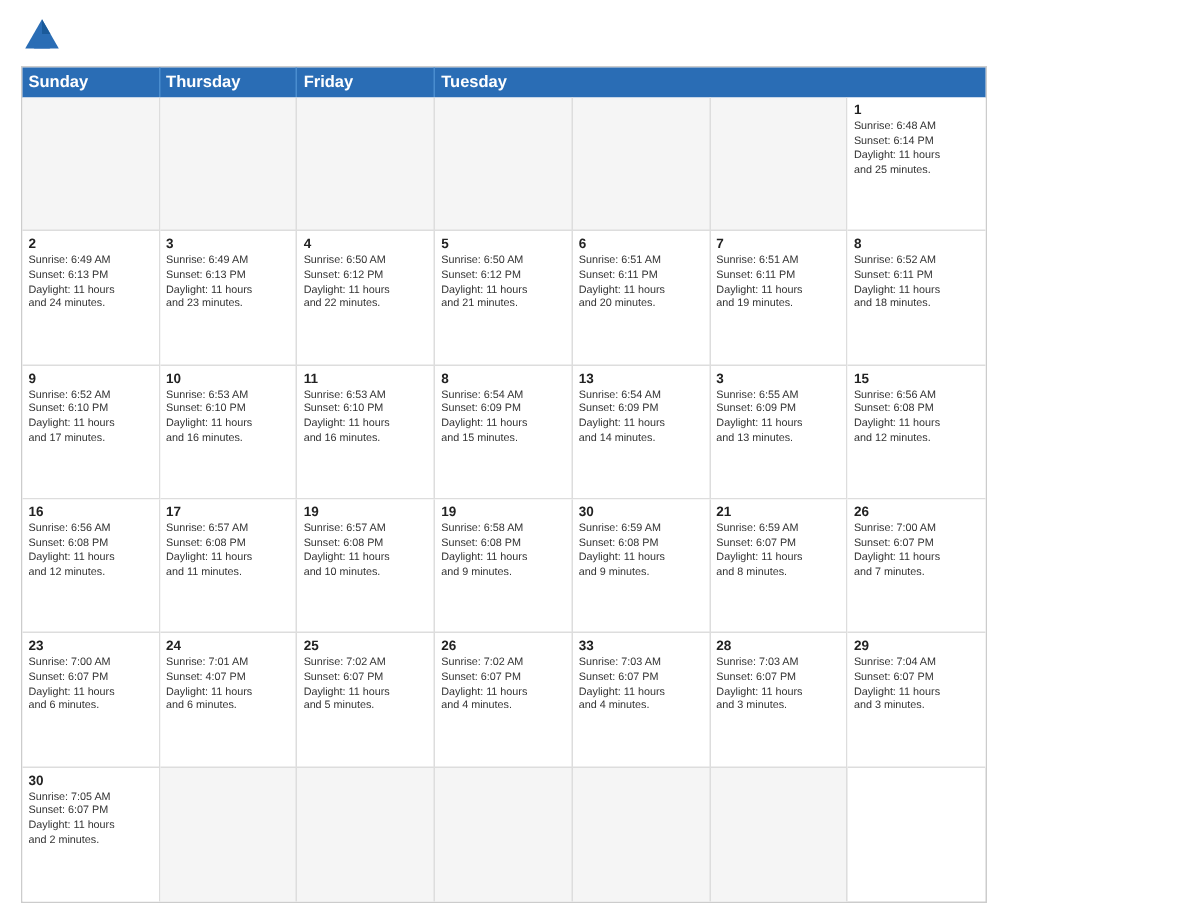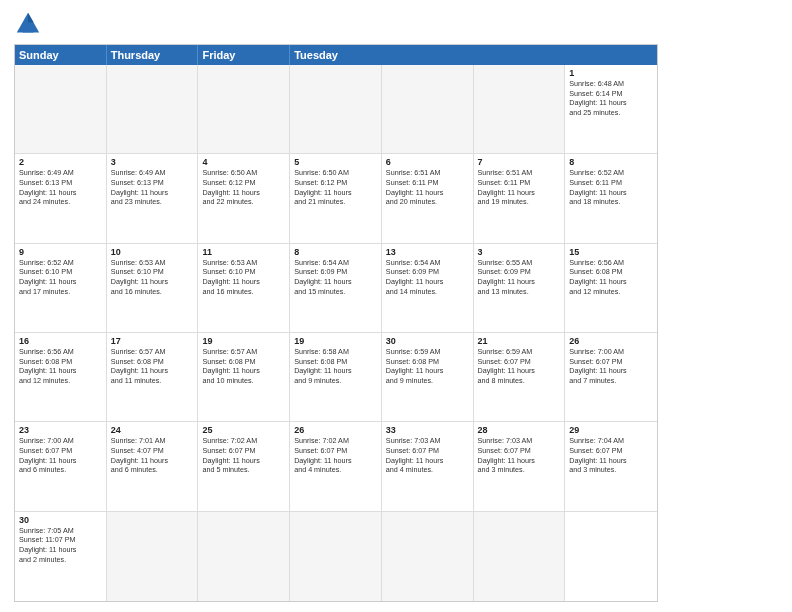--- a/index.html
+++ b/index.html
@@ -339,21 +339,21 @@
         <div class="cell">
           <div class="day-num">29</div>
           <div class="cell-text" style="white-space: pre-line;">Sunrise: 7:04 AM
 Sunset: 6:07 PM
 Daylight: 11 hours
 and 3 minutes.</div>
         </div>
         <div class="cell last-row">
           <div class="day-num">30</div>
           <div class="cell-text" style="white-space: pre-line;">Sunrise: 7:05 AM
-Sunset: 11:07 PM
+Sunset: 6:07 PM
 Daylight: 11 hours
 and 2 minutes.</div>
         </div>
         <div class="cell last-row empty"></div>
         <div class="cell last-row empty"></div>
         <div class="cell last-row empty"></div>
         <div class="cell last-row empty"></div>
         <div class="cell last-row empty"></div>
       </div>
   </div>

